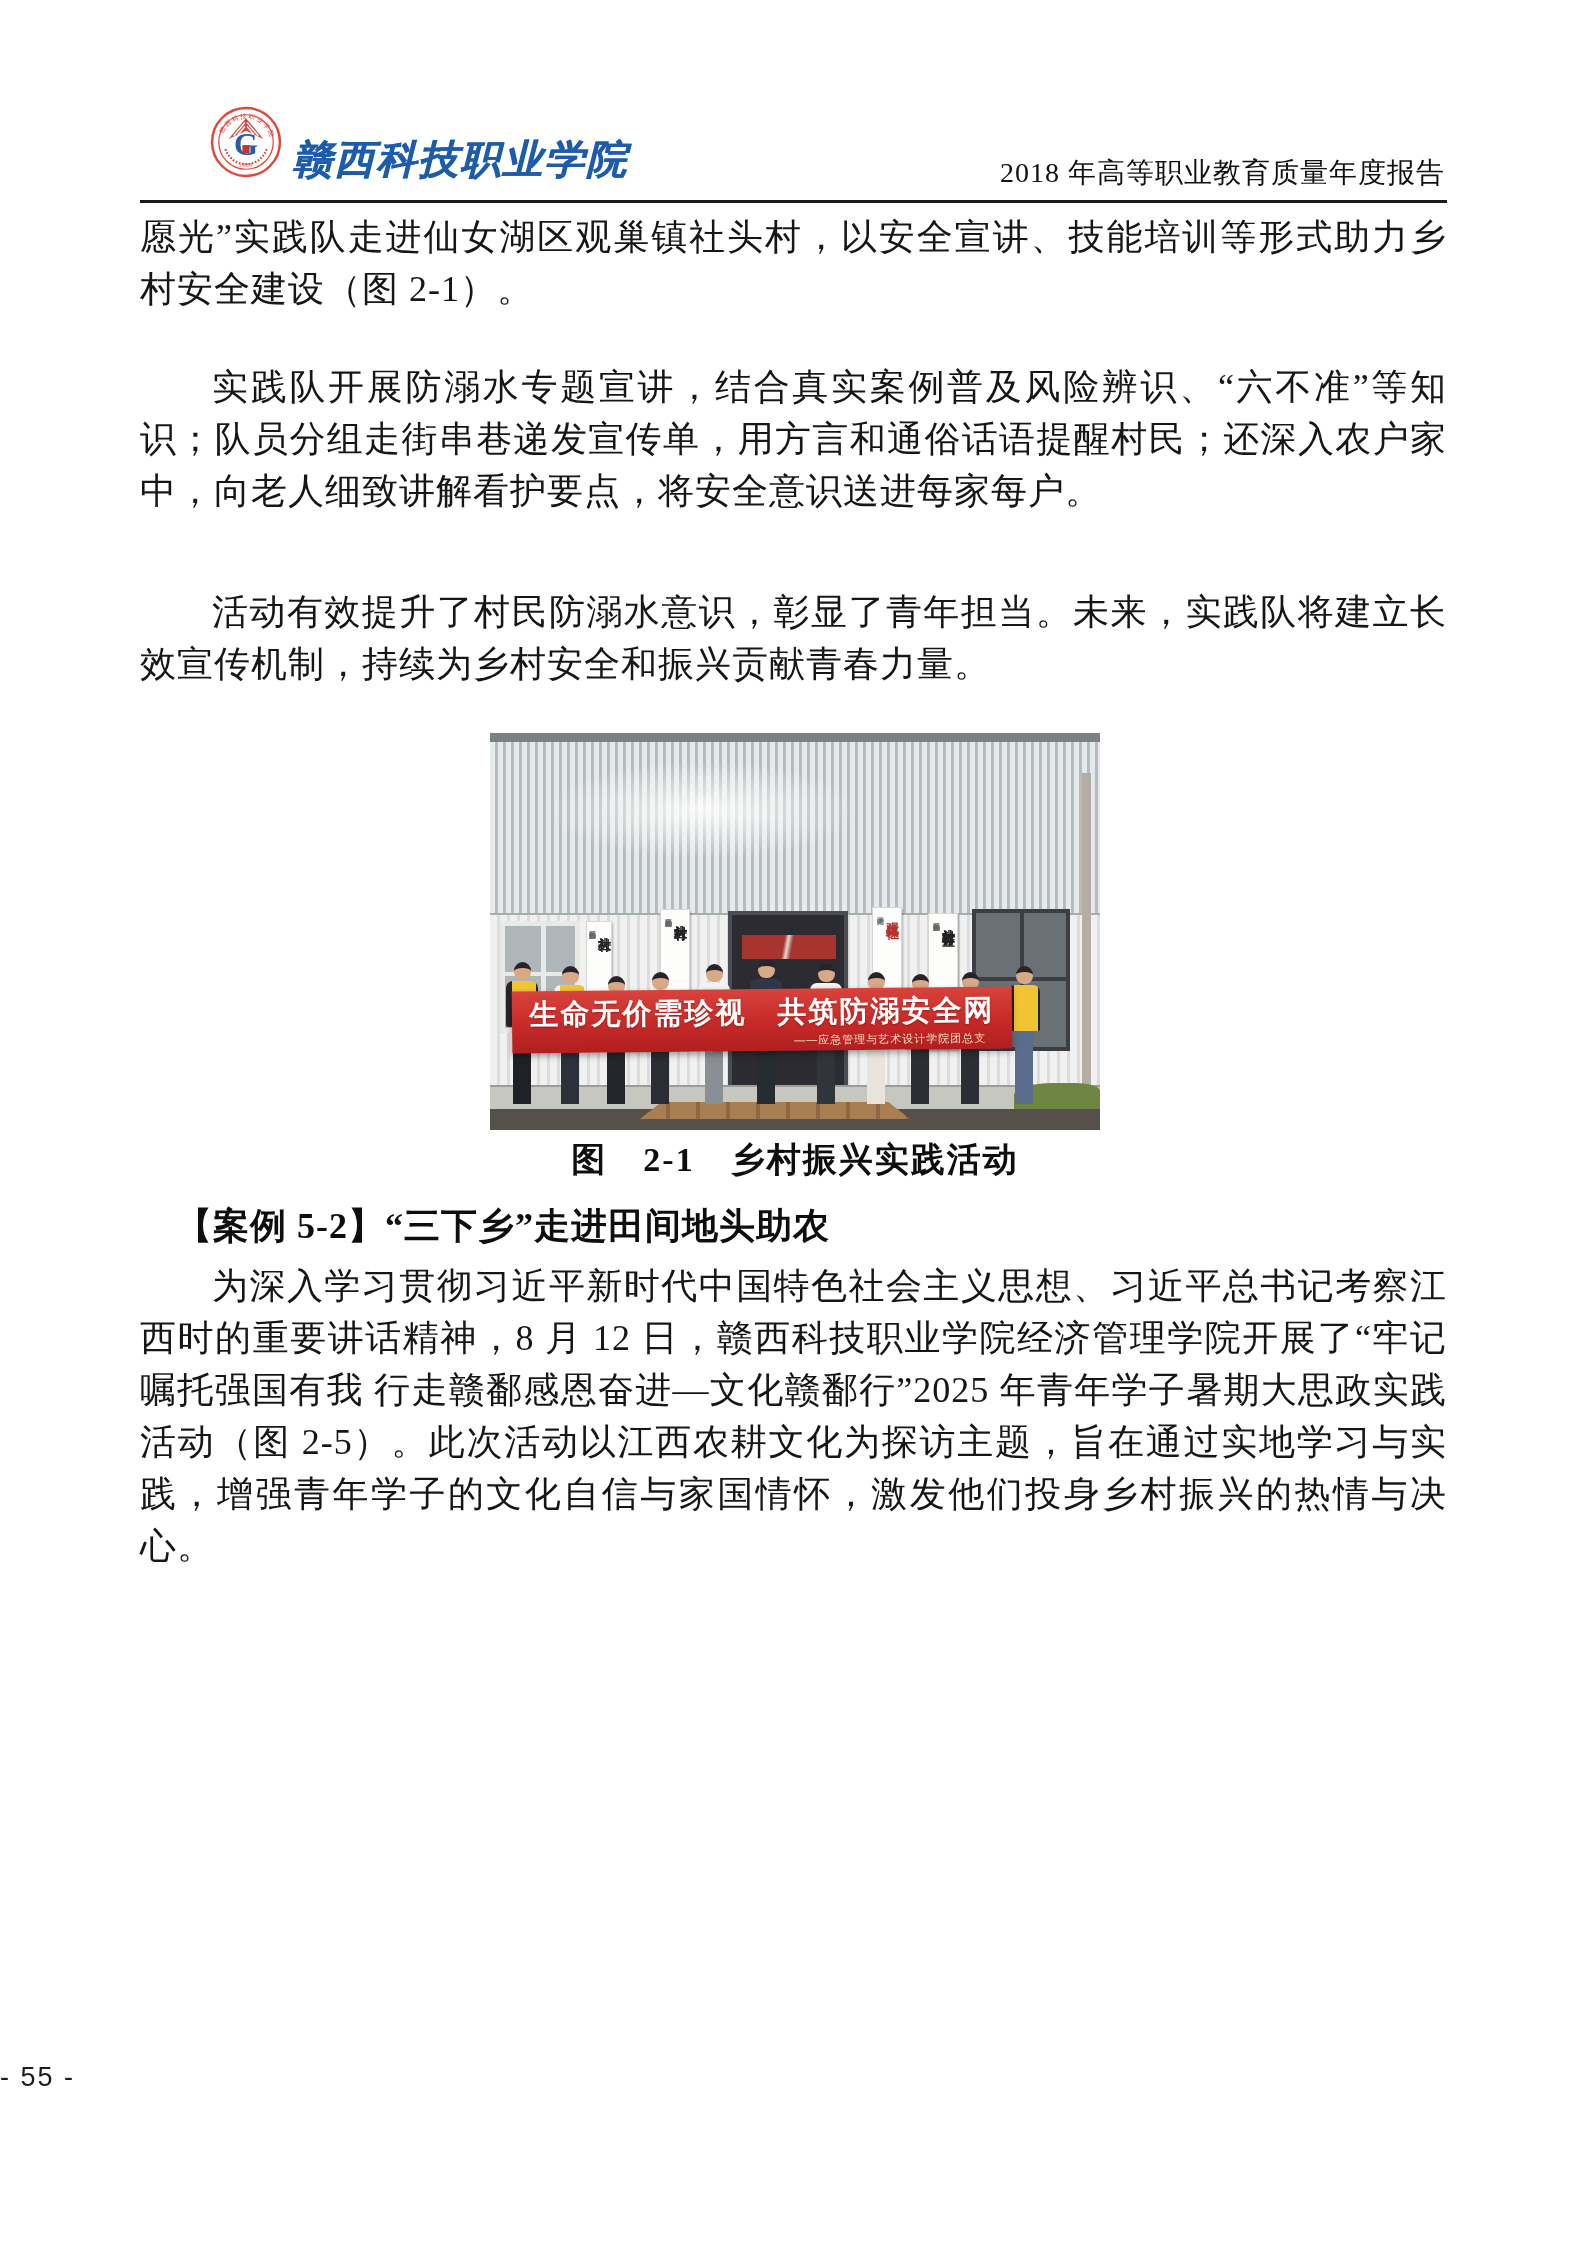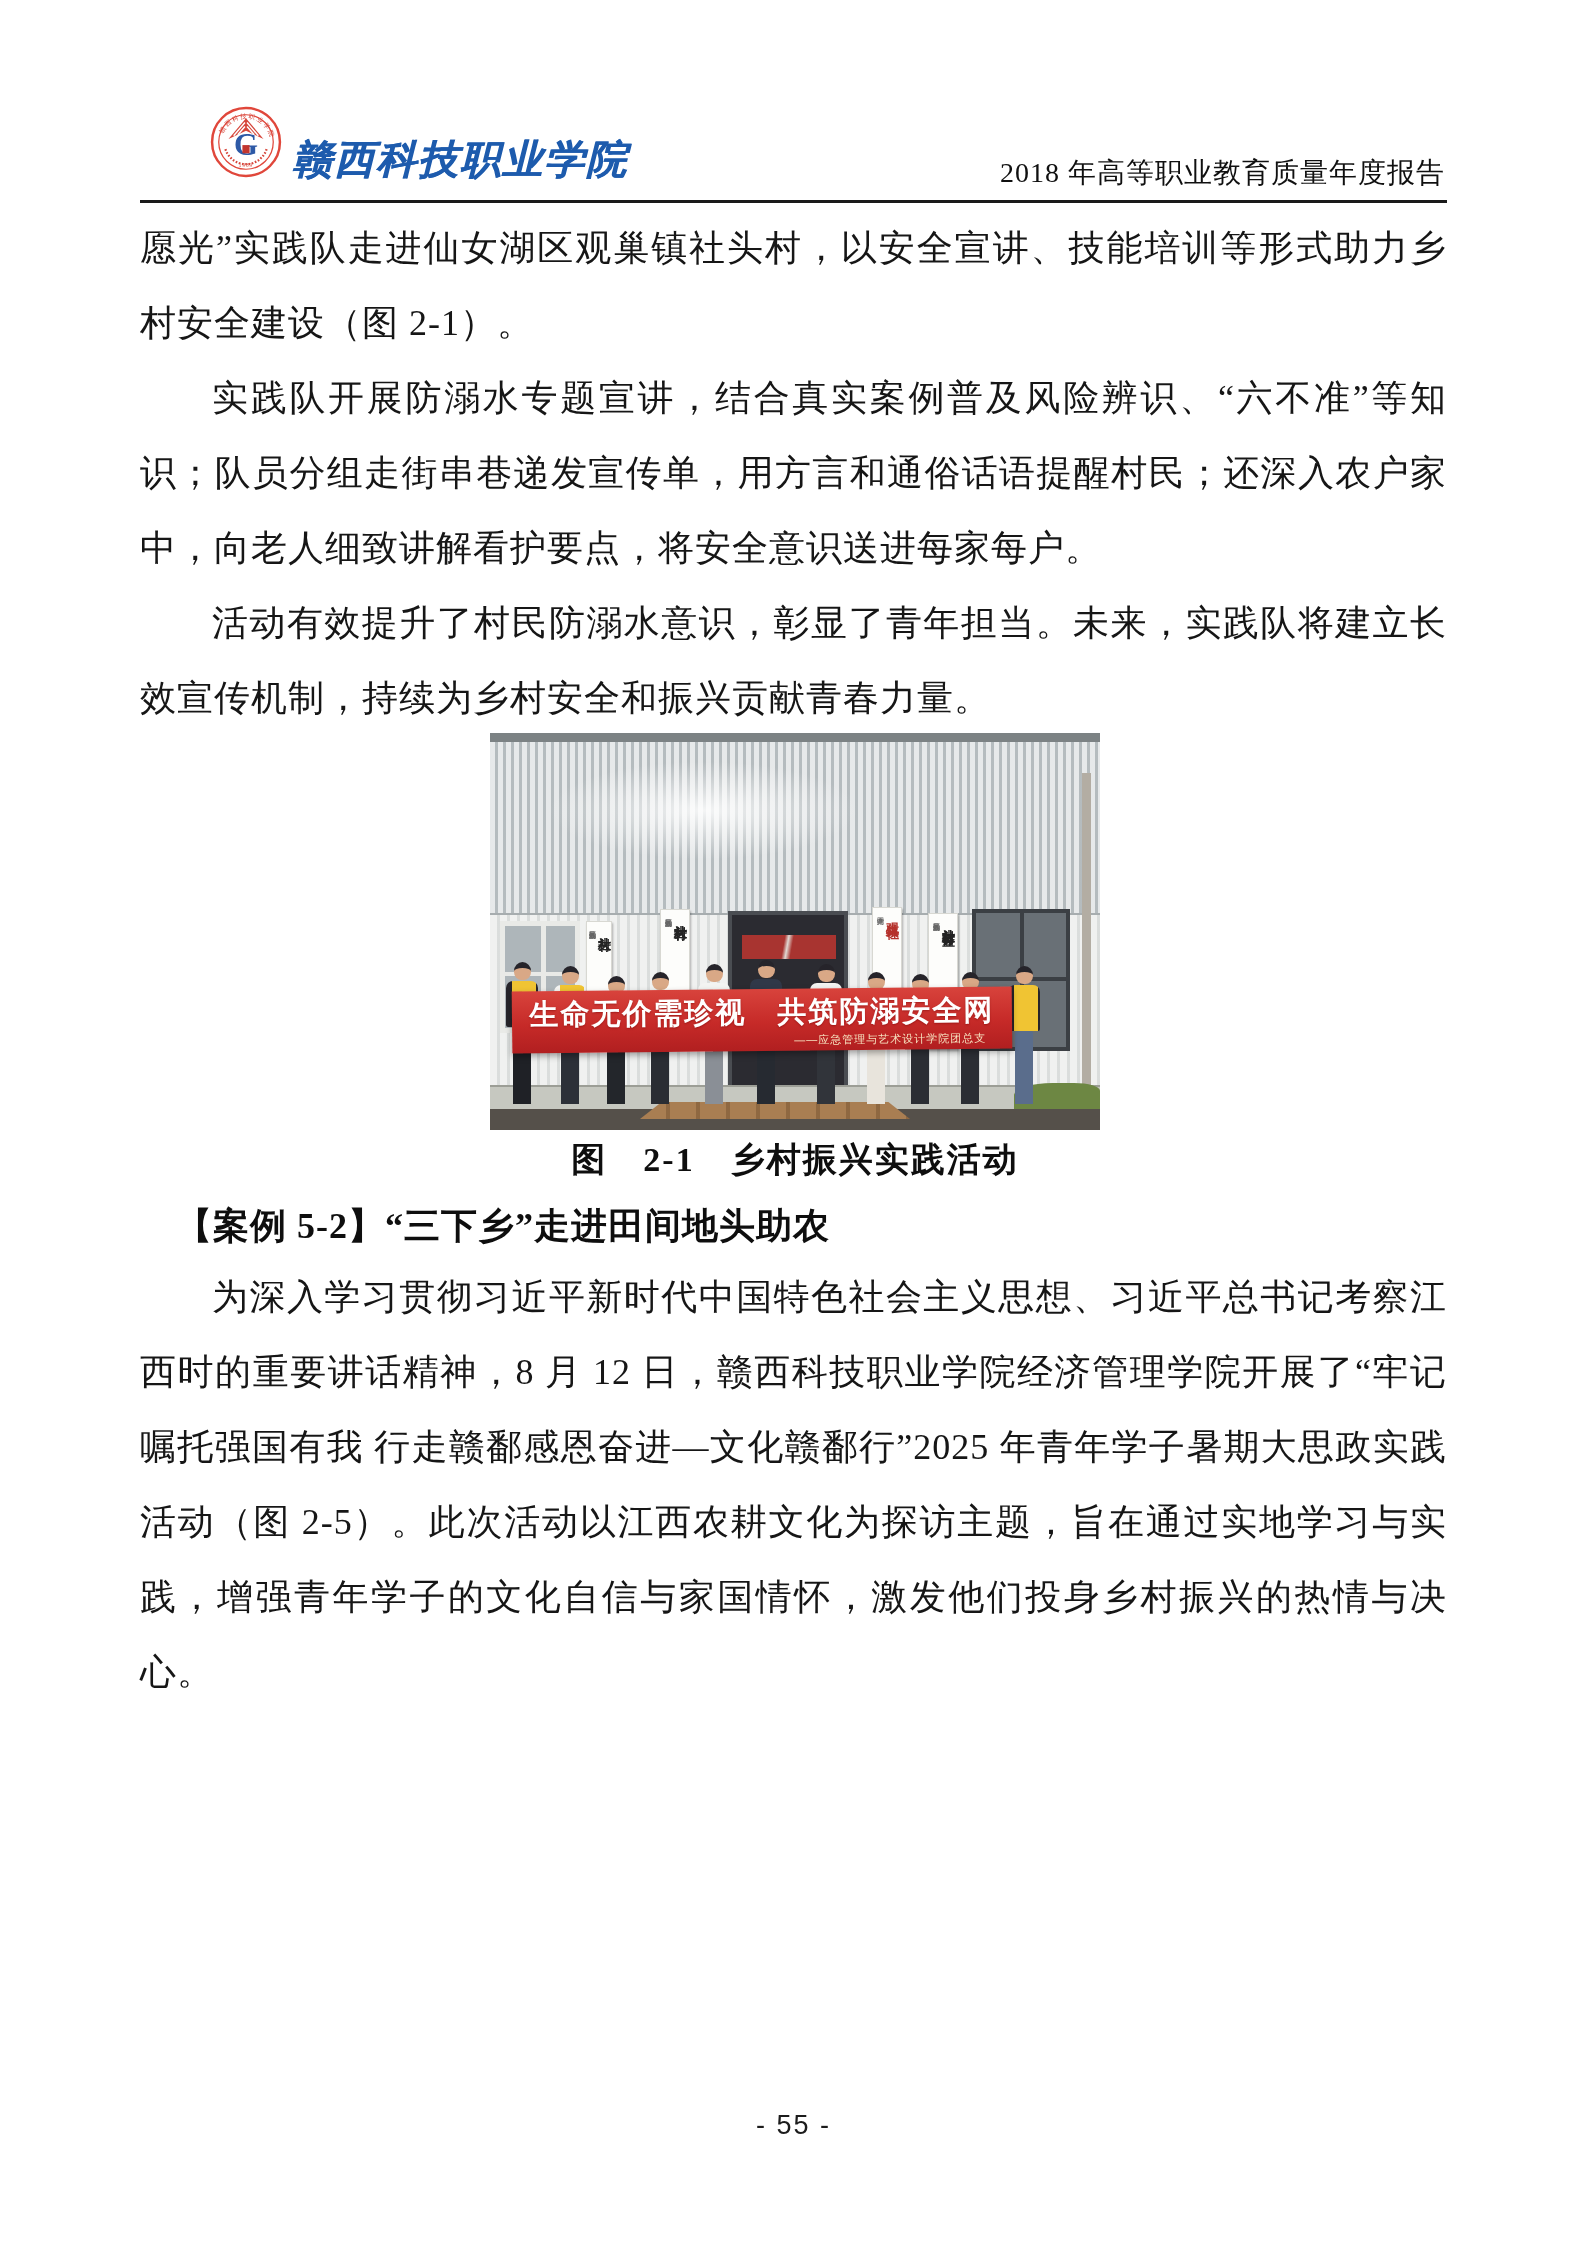--- a/index.html
+++ b/index.html
@@ -27,21 +27,21 @@
   }
   .report-title{
     position:absolute;right:2px;bottom:8px;
     font-size:28px;color:#101010;letter-spacing:1px;white-space:nowrap;
   }
 
   
   .content{position:absolute;left:140px;right:140px;top:211px;height:1820px;}
   .body-p{
     position:absolute;left:0;right:0;margin:0;
-    font-size:36px;line-height:75px;letter-spacing:1px;
+    font-size:36px;line-height:52px;letter-spacing:1px;
     text-align:justify;text-justify:inter-ideograph;
     color:#161616;
   }
   .indent{text-indent:2em;}
   .p1{top:0;}
   .p2{top:150px;}
   .p3{top:375px;}
   .p4{top:1049px;}
   .case-heading{
     position:absolute;left:0;right:0;top:978px;margin:0;
@@ -140,23 +140,23 @@
   .grass{position:absolute;left:524px;top:350px;width:86px;height:26px;background:#6d8743;border-radius:45% 30% 0 0;z-index:1;}
 
   .figcaption{
     margin-top:8px;text-align:center;
     font-size:34px;font-weight:bold;letter-spacing:2px;
     line-height:44px;color:#0e0e0e;white-space:nowrap;
   }
 
   
   .footer{
-    position:absolute;left:0;right:0;top:2062px;text-align:center;
+    position:absolute;left:0;right:0;top:2062px;text-align:left;
     font-family:"Liberation Sans","DejaVu Sans",sans-serif;
-    font-size:27px;color:#1c1c1c;letter-spacing:2px;margin-top:48px;
+    font-size:27px;color:#1c1c1c;letter-spacing:2px;
   }
 </style>
 </head>
 <body>
 
 <div class="page">
 
   <div class="header">
     <div class="logo-wrap">
       <svg width="72" height="72" viewBox="0 0 70 70">

